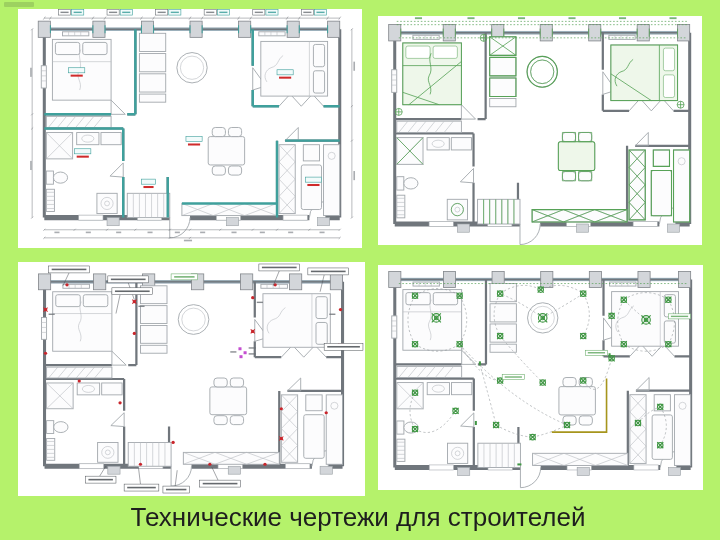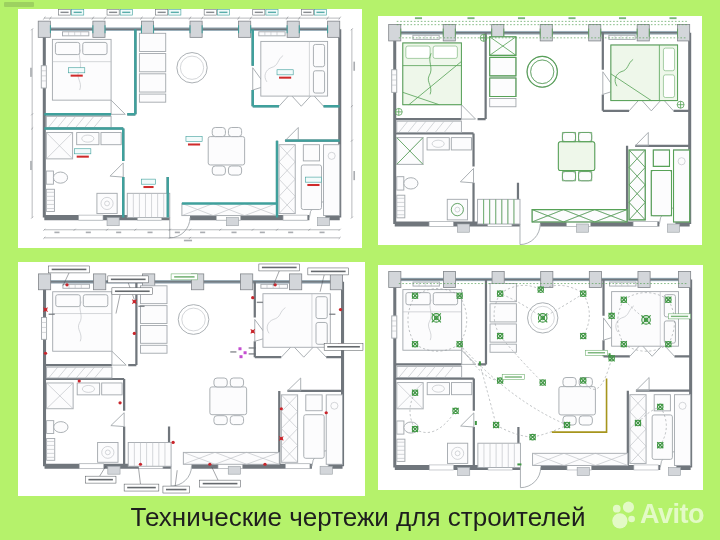--- a/index.html
+++ b/index.html
@@ -449,25 +449,14 @@
             <rect class="grnsm" x="216.5" y="91.8" width="17" height="1.4"></rect>
           <rect class="tagg" x="132" y="114" width="22" height="5"></rect>
             <rect class="grnsm" x="134.5" y="115.8" width="17" height="1.4"></rect>
         </g>
       </g>
     </svg>
   </div>
 
   <div class="caption">Технические чертежи для строителей</div>
 
-  <div class="watermark">
-    <svg width="27" height="31" viewBox="0 0 30 34">
-      <g fill="rgba(255,255,255,0.62)">
-        <circle cx="7.5" cy="10.5" r="4.3"></circle>
-        <circle cx="20.5" cy="8.8" r="6.2"></circle>
-        <circle cx="11" cy="24" r="8.5"></circle>
-        <circle cx="24" cy="22" r="3.7"></circle>
-      </g>
-    </svg>
-    <span class="word">Avito</span>
-  </div>
 
 </div>
 
 </body></html>

